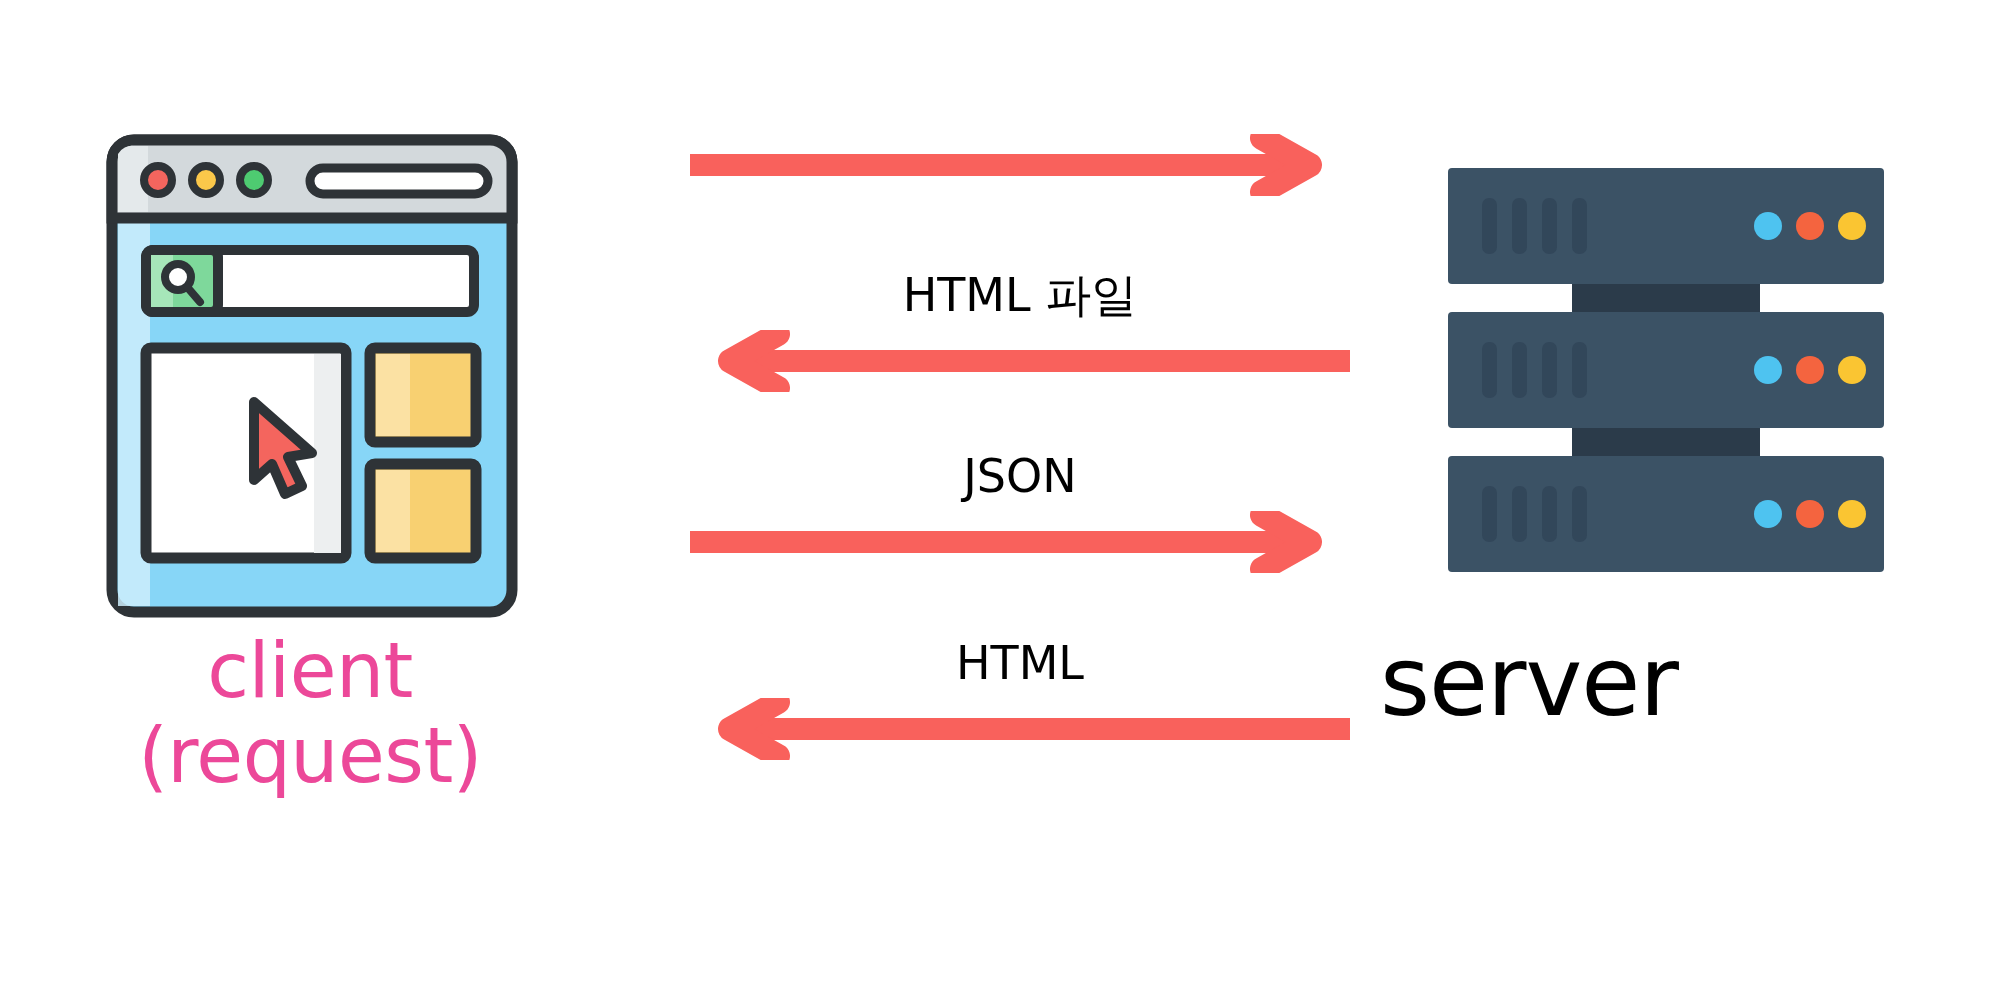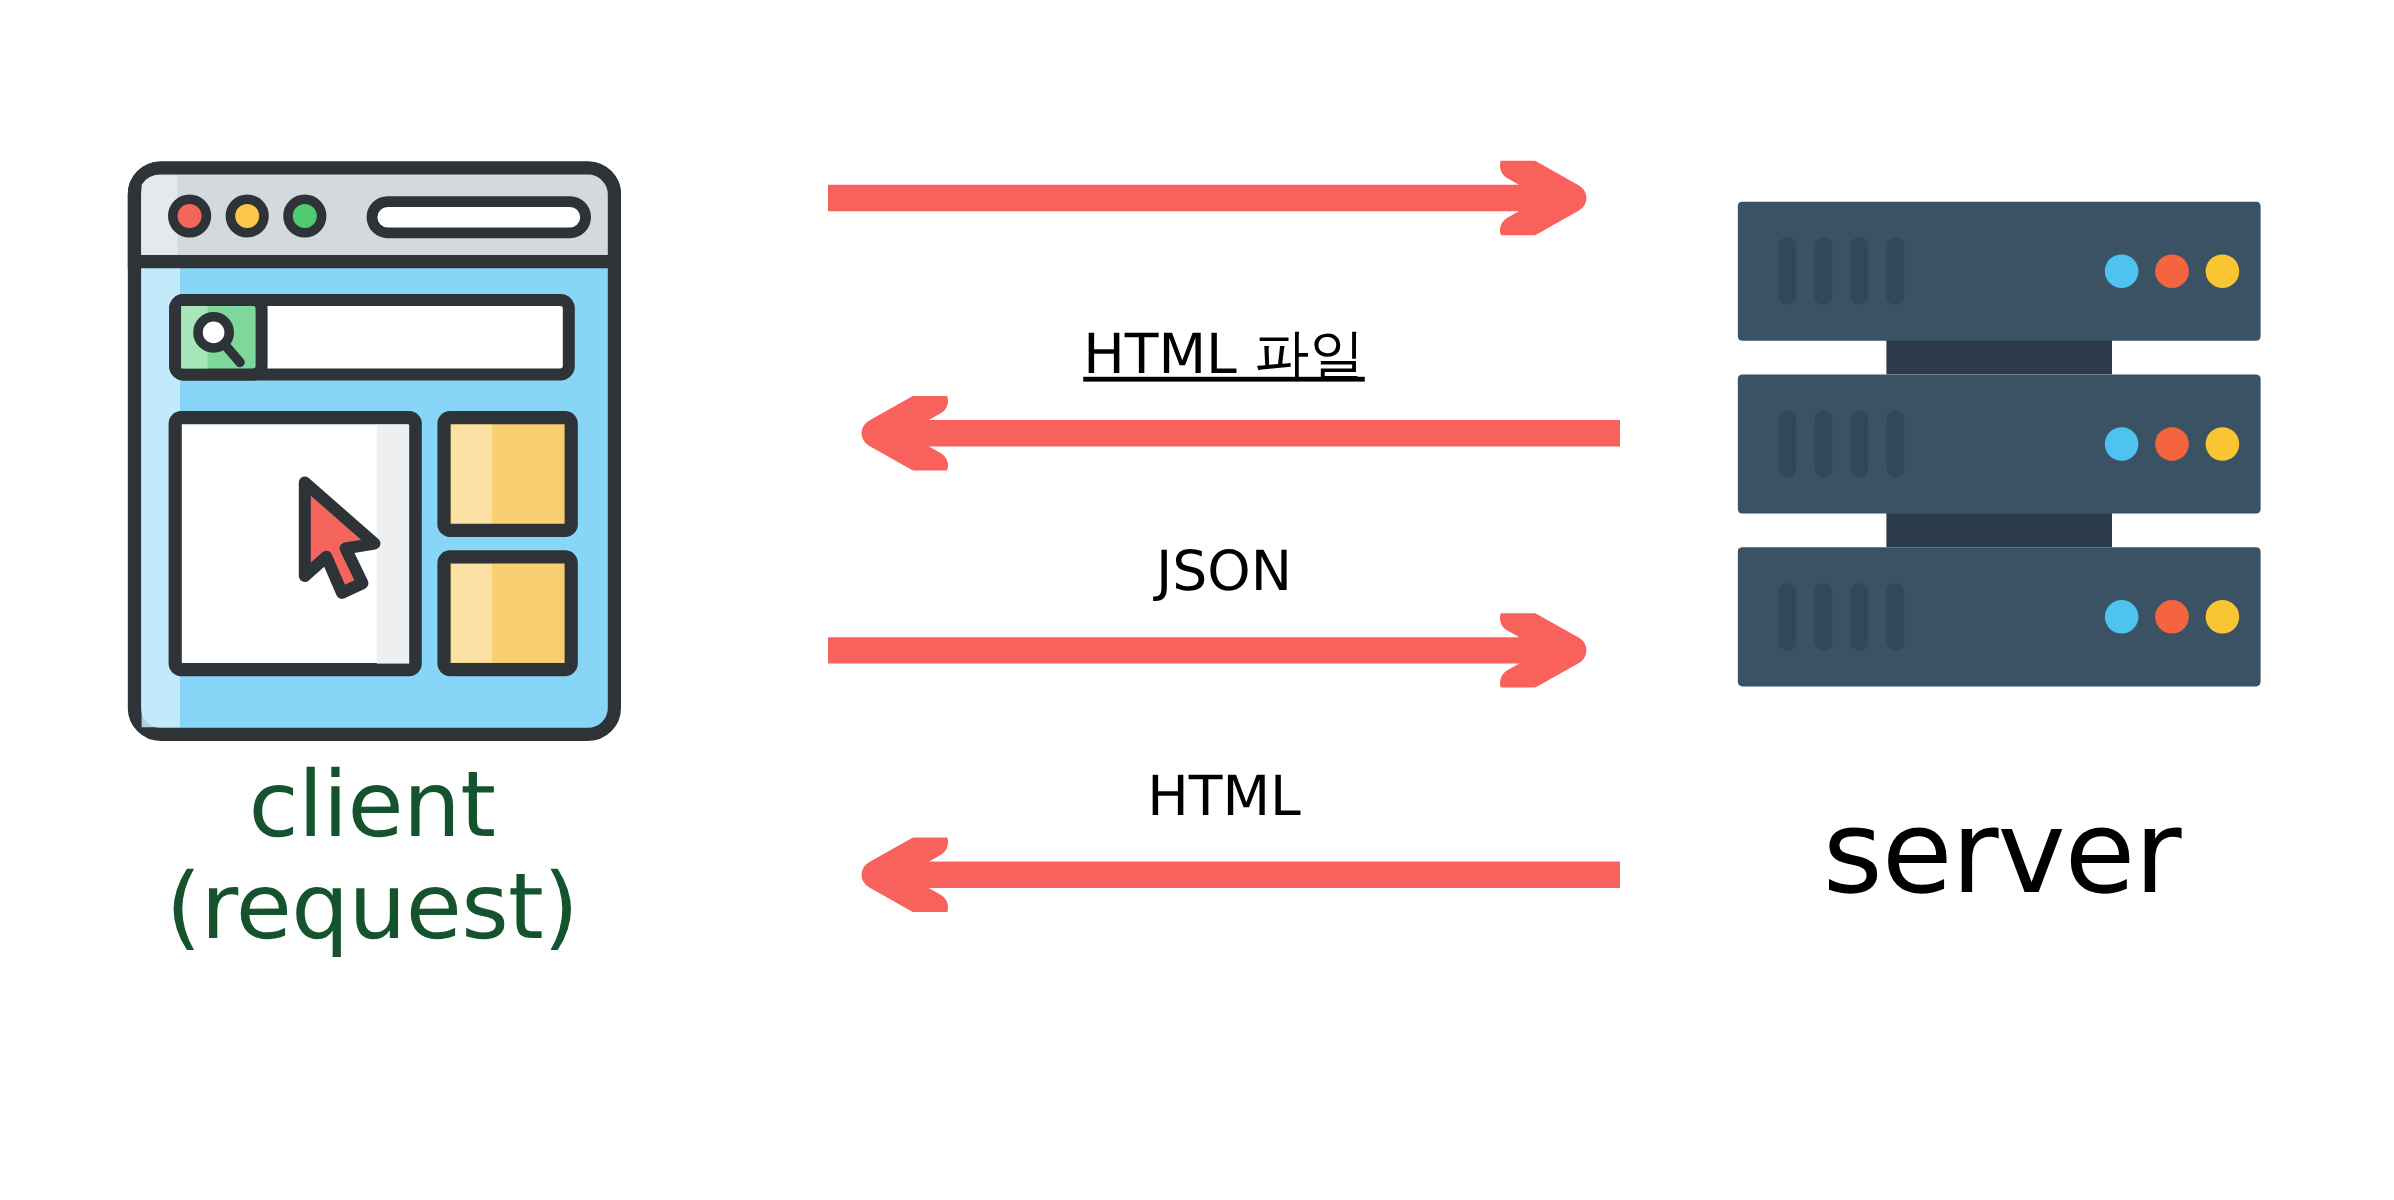--- a/index.html
+++ b/index.html
@@ -31,43 +31,43 @@
   .browser-svg { display:block; width:416px; height:492px; }
 
   .client-label {
     position: absolute;
     left: 30px;
     top: 628px;
     width: 560px;
     text-align: center;
     font-size: 76px;
     line-height: 1.12;
-    color: #14532d;
+    color: #ec4899;
     font-family: "DejaVu Sans", sans-serif;
     font-weight: 400;
     letter-spacing: -0.5px;
   }
   .client-label .l2 { display:block; }
 
   
   .server-wrap {
     position: absolute;
     left: 1448px;
     top: 168px;
     width: 436px;
     height: 440px;
   }
   .server-svg { display:block; width:436px; height:440px; }
 
   .server-label {
     position: absolute;
     left: 1380px;
-    top: 660px;
+    top: 632px;
     width: 576px;
-    text-align: center;
+    text-align: left;
     font-size: 96px;
     line-height: 1.05;
     color: #000000;
     letter-spacing: -1px;
   }
 
   
   .flow-row {
     position: absolute;
     left: 690px;
@@ -93,21 +93,21 @@
   }
   .flow-arrow svg { display: block; width: 660px; height: 62px; }
 
   #row-0 { top: 72px; }
   #row-1 { top: 260px; }
   #row-2 { top: 445px; }
   #row-3 { top: 630px; }
 
   #row-0 .flow-label { top: 4px; }
   #row-0 .flow-arrow { top: 62px; }
-  #row-1 .flow-label { top: 12px; text-decoration: underline; }
+  #row-1 .flow-label { top: 12px; }
   #row-1 .flow-arrow { top: 70px; }
   #row-2 .flow-label { top: 8px; }
   #row-2 .flow-arrow { top: 66px; }
   #row-3 .flow-label { top: 10px; }
   #row-3 .flow-arrow { top: 68px; }
 </style>
 </head>
 <body>
 
 <div id="stage">

